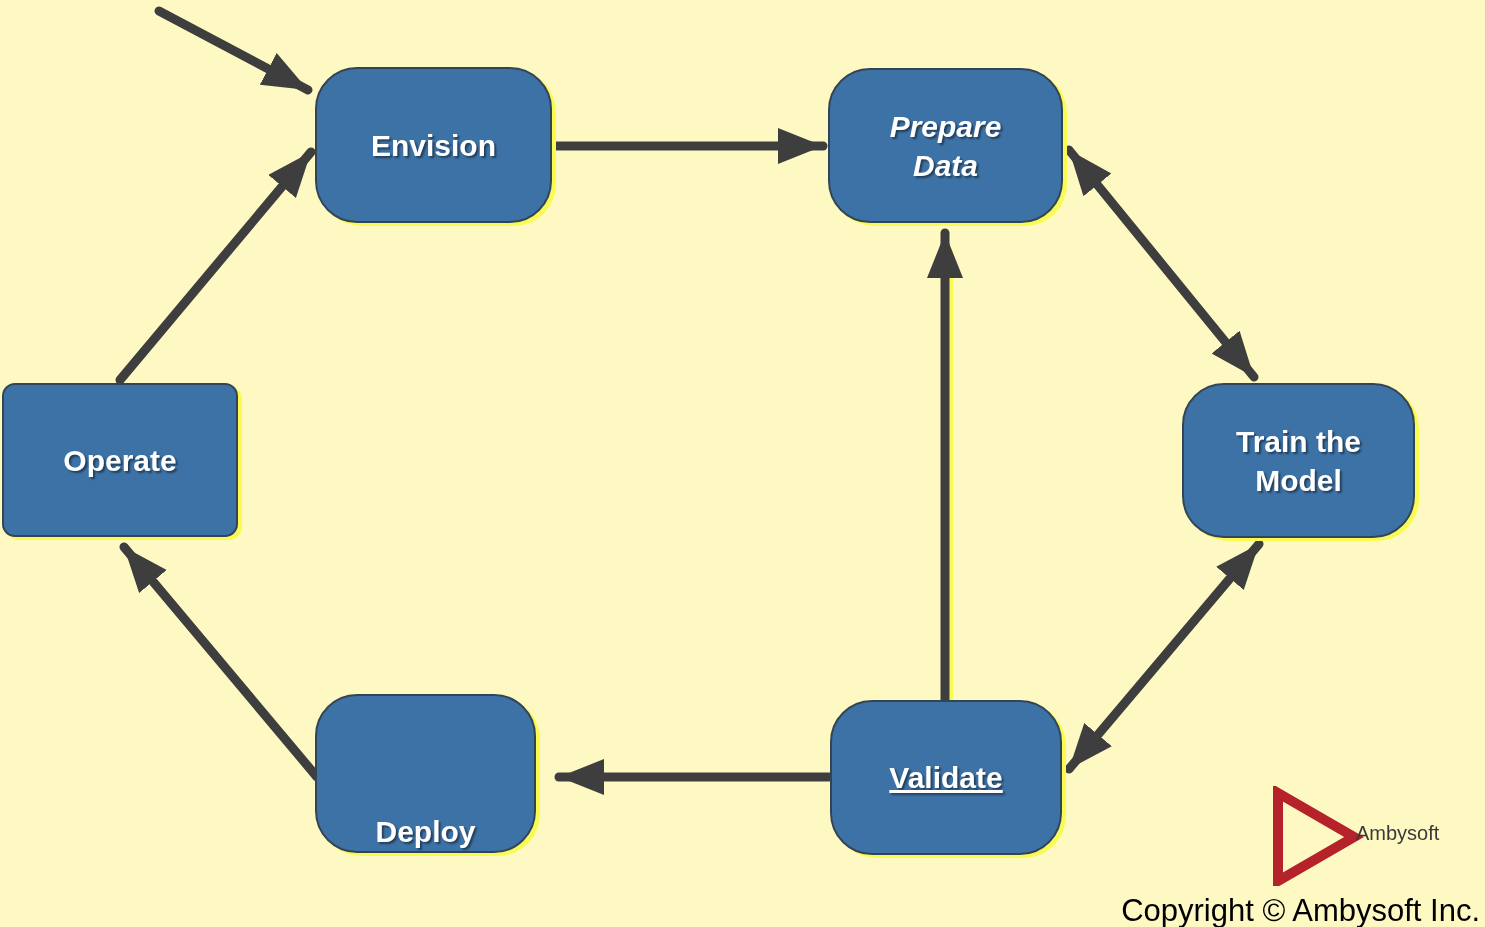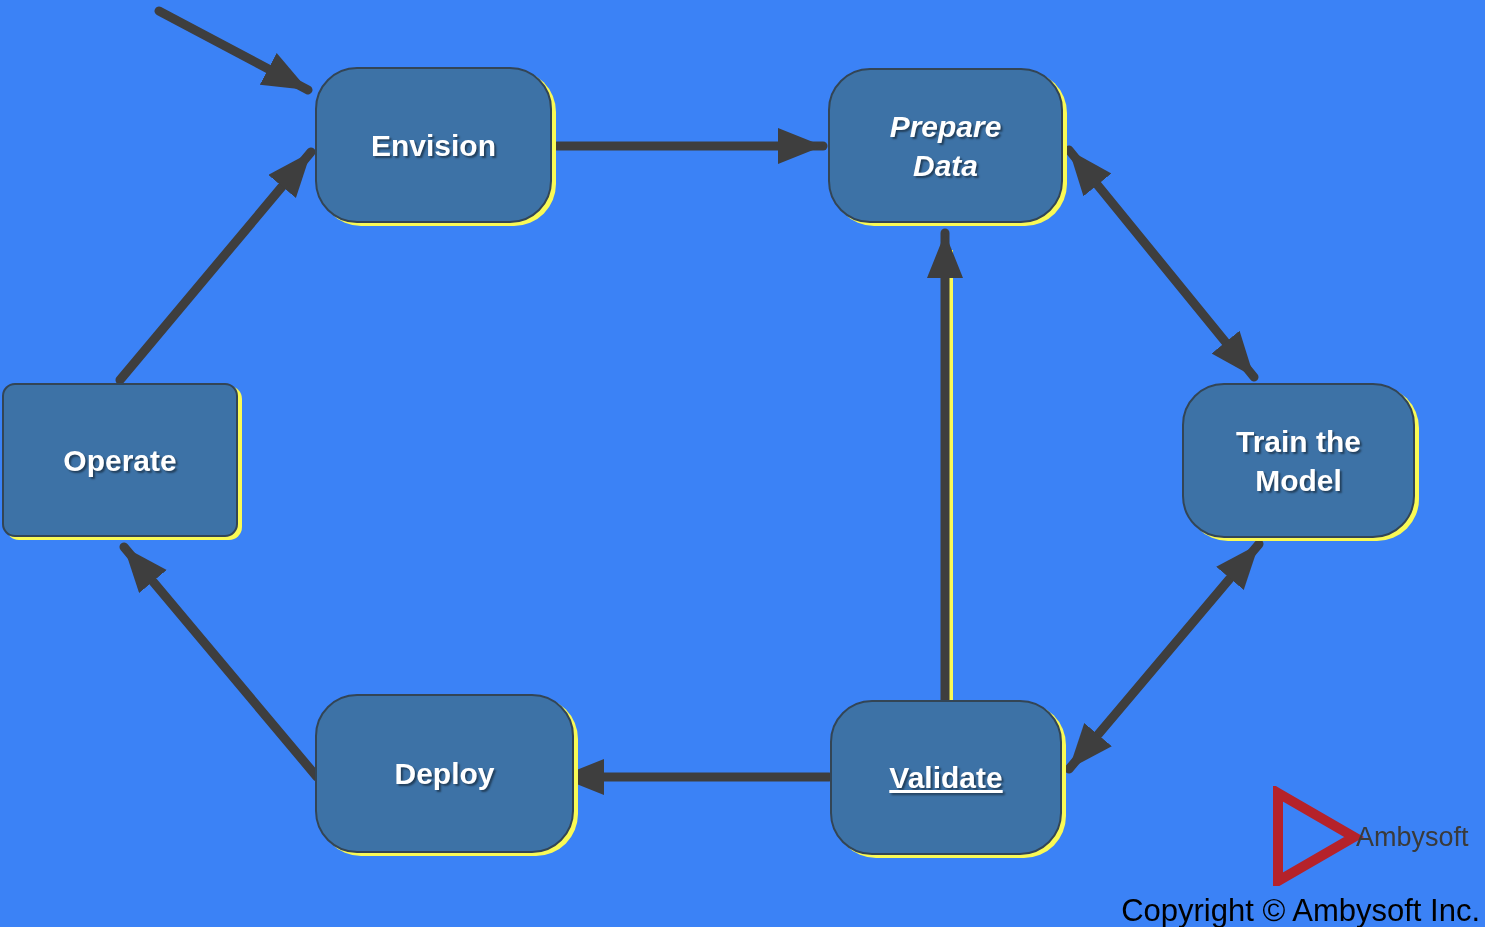--- a/index.html
+++ b/index.html
@@ -11,21 +11,21 @@
     --logo_red: #b5222a;
     --logo_text: #3a3a3a;
     --copyright_text: #000000;
   }
   * { margin: 0; padding: 0; box-sizing: border-box; }
   html, body { background: #ffffff; }
   .canvas {
     position: relative;
     width: 1485px;
     height: 927px;
-    background: #3b82f6;
+    background: #fef9c3;
     overflow: hidden;
     font-family: "Liberation Sans", sans-serif;
   }
   svg.arrow-layer {
     position: absolute;
     left: 0; top: 0;
     width: 1485px; height: 927px;
     pointer-events: none;
   }
   .edge {
@@ -53,33 +53,33 @@
     font-size: 30px;
     font-weight: bold;
     line-height: 1.3;
     text-shadow: 2px 2px 2px rgba(0,0,0,0.45);
   }
   .node .lbl { max-width: 175px; }
   #node-envision { left: 315px; top: 67px;  width: 237px; height: 156px; }
   #node-prepare  { left: 828px; top: 68px;  width: 235px; height: 155px; font-style: italic; }
   #node-train    { left: 1182px; top: 383px; width: 233px; height: 155px; }
   #node-validate { left: 830px; top: 700px; width: 232px; height: 155px; text-decoration: underline; }
-  #node-deploy   { left: 315px; top: 694px; width: 259px; height: 159px; }
+  #node-deploy   { left: 315px; top: 694px; width: 221px; height: 159px; align-items: flex-end; }
   #node-operate  { left: 2px;   top: 383px; width: 236px; height: 154px; border-radius: 13px; }
 
   .logo {
     position: absolute;
     left: 1270px; top: 786px;
     width: 215px; height: 100px;
   }
   .logo svg { position: absolute; left: 0; top: 0; }
   .logo .logo-name {
     position: absolute;
     left: 86px; top: 36px;
-    font-size: 27px;
+    font-size: 20px;
     color: var(--logo_text);
   }
   .copyright {
     position: absolute;
     right: 5px; top: 893px;
     width: 480px;
     text-align: right;
     font-size: 31px;
     color: var(--copyright_text);
   }

